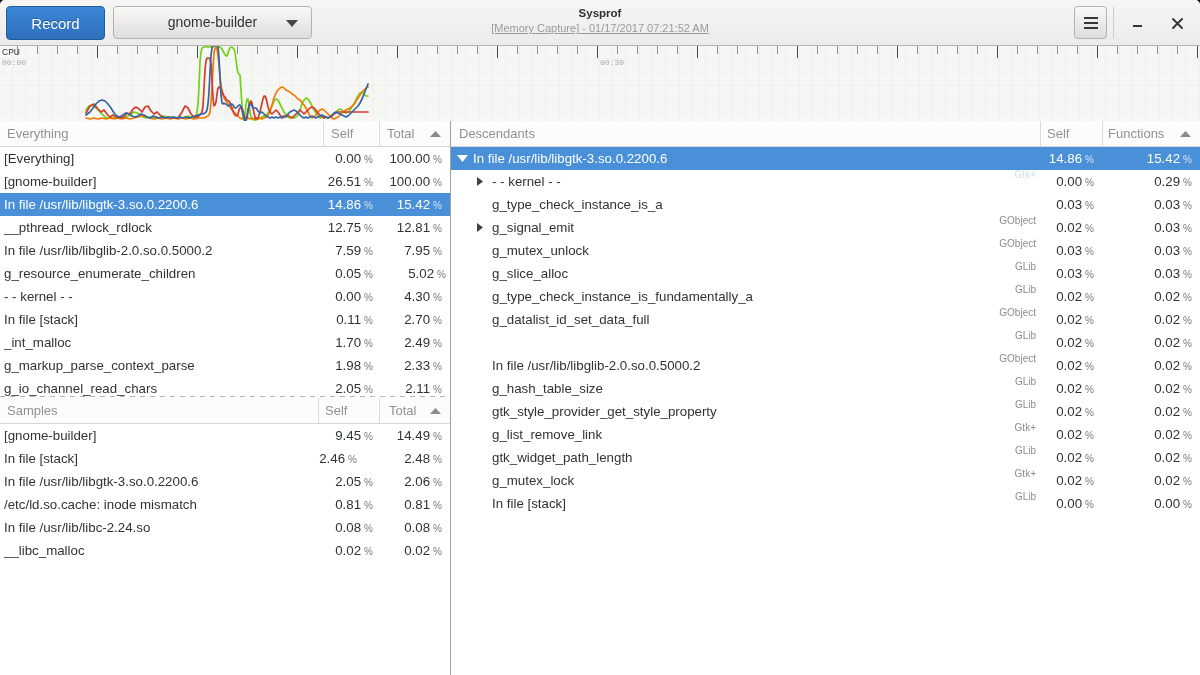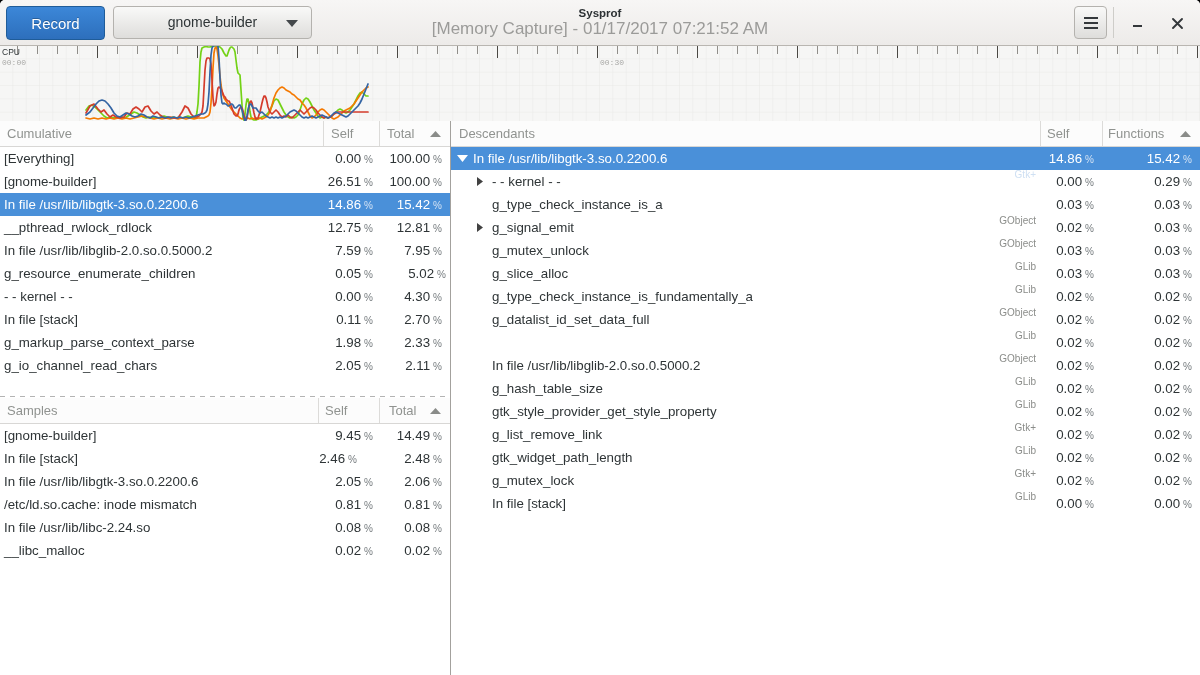--- a/index.html
+++ b/index.html
@@ -12,21 +12,21 @@
   background:linear-gradient(#f7f6f5, #edebe9); border-bottom:1px solid #b9b6b1; }
 #rec { position:absolute; left:6px; top:6px; width:99px; height:34px;
   background:linear-gradient(#3c87d8, #2d6fbc); border:1px solid #1f5c99; border-radius:4px;
   color:#fff; font-size:15px; text-align:center; line-height:33px; text-shadow:0 -1px 0 rgba(0,0,0,.25); }
 #combo { position:absolute; left:113px; top:6px; width:199px; height:33px;
   background:linear-gradient(#f9f9f8, #dedddb); border:1px solid #b4b2ae; border-radius:4px;
   color:#2e3436; font-size:14px; text-align:center; line-height:31px; }
 #combo svg { position:absolute; right:13px; top:13px; }
 #titles { position:absolute; left:0; width:1200px; top:6px; text-align:center; pointer-events:none; }
 #t1 { font-size:11.5px; font-weight:bold; color:#2c3134; line-height:14px; }
-#t2 { font-size:17px; color:#9b9b99; line-height:13px; margin-top:2px; }
+#t2 { font-size:11px; color:#9b9b99; line-height:13px; margin-top:2px;text-decoration:underline; }
 #samples { position:absolute; right:147px; top:0; height:45px; line-height:45px; font-size:13.5px; color:#92989b; }
 #menubtn { position:absolute; left:1074px; top:6px; width:33px; height:33px;
   background:linear-gradient(#f9f9f8, #dedddb); border:1px solid #b4b2ae; border-radius:4px; }
 #menubtn .b { position:absolute; left:9px; width:14px; height:2.3px; background:#34383b; }
 #hsep { position:absolute; left:1113px; top:7px; width:1px; height:31px; background:#cecdc9; }
 #minbtn { position:absolute; left:1133px; top:25px; width:9px; height:2.2px; background:#33373a; }
 #closebtn { position:absolute; left:1171px; top:17px; }
 
 
 #chart { position:absolute; left:0; top:46px; }
@@ -147,21 +147,21 @@
 <polyline points="86,72.0 90,73.0 94,72.0 98,73.0 102,72.0 106,73.0 110,72.0 114,73.0 118,72.0 122,73.0 126,72.0 130,73.0 134,72.0 138,71.0 142,70.0 146,71.0 150,72.0 154,73.0 158,72.0 162,73.0 166,72.0 170,73.0 174,72.0 178,73.0 182,72.0 186,73.0 190,72.0 194,73.0 198,72.0 202,72.0 204,72.0 206,71.0 208,70.0 209,69.0 210,66.0 211,57.0 212,42.0 213,22.0 214,7.0 215,2.0 216,1.0 217,3.0 218,10.0 219,19.0 220,30.0 221,39.0 222,45.0 223,49.0 224,52.0 226,55.0 228,58.0 230,61.0 232,64.0 234,66.0 236,68.0 238,70.0 240,72.0 242,73.0 244,72.0 246,73.0 248,72.0 250,73.0 252,72.0 254,73.0 256,72.0 258,73.0 260,72.0 262,73.0 264,72.0 266,71.0 268,69.0 270,66.0 272,59.0 274,52.0 276,47.0 278,44.0 280,42.0 282,41.0 284,42.0 286,44.0 288,45.0 290,46.0 292,48.0 294,49.0 296,51.0 298,53.0 300,54.0 302,57.0 304,59.0 306,62.0 308,66.0 310,70.0 312,72.0 314,71.0 316,69.0 318,66.0 320,64.0 322,63.0 324,64.0 326,66.0 328,68.0 330,70.0 332,72.0 334,73.0 336,72.0 338,71.0 340,69.0 342,67.0 344,65.0 346,64.0 348,63.0 350,62.0 352,60.0 354,58.0 356,55.0 358,52.0 360,49.0 362,46.0 364,44.0 366,42.0 368,41.0" fill="none" stroke="#f57900" stroke-width="1.7" stroke-linejoin="round" stroke-linecap="round"></polyline>
 <polyline points="86,67.0 90,60.0 94,58.0 98,63.0 101,66.0 104,64.0 107,68.0 110,71.0 113,69.0 116,71.0 120,72.0 124,71.0 127,67.0 130,68.0 133,63.0 136,61.0 139,63.0 142,66.0 145,61.0 148,60.0 151,65.0 154,68.0 157,66.0 160,69.0 163,71.0 166,72.0 170,71.0 174,72.0 178,72.0 182,66.0 185,60.0 188,62.0 191,68.0 194,71.0 197,71.0 199,70.0 201,68.0 202,66.0 203,60.0 204,42.0 205,24.0 206,15.0 207,12.0 208,12.0 209,12.0 210,13.0 211,18.0 212,34.0 213,52.0 214,60.0 215,59.0 216,56.0 217,48.0 218,42.0 219,41.0 220,42.0 221,43.0 222,45.0 223,48.0 224,50.0 225,51.0 226,53.0 227,54.0 228,55.0 229,55.0 230,57.0 232,62.0 233,65.0 234,68.0 235,69.0 236,70.0 237,70.0 238,68.0 239,64.0 240,62.0 241,61.0 242,62.0 243,65.0 244,69.0 245,72.0 246,74.0 247,72.0 248,66.0 249,60.0 250,56.0 251,55.0 252,57.0 253,62.0 254,67.0 255,71.0 256,73.0 258,72.0 260,66.0 262,57.0 263,53.0 264,50.0 265,50.0 266,52.0 267,56.0 268,61.0 270,66.0 272,68.0 274,66.0 276,64.0 278,66.0 280,69.0 282,71.0 284,70.0 286,71.0 288,69.0 290,71.0 292,72.0 294,70.0 296,68.0 298,66.0 300,64.0 302,66.0 304,68.0 306,66.0 308,64.0 310,62.0 312,61.0 314,62.0 316,64.0 318,67.0 320,69.0 322,71.0 324,72.0 326,71.0 328,72.0 330,71.0 332,70.0 334,68.0 336,67.0 338,66.0 340,66.0 342,66.0 344,66.0 348,66.0 352,66.0 356,66.0 360,66.0 364,66.0 368,66.0" fill="none" stroke="#d43c2c" stroke-width="1.7" stroke-linejoin="round" stroke-linecap="round"></polyline>
 <polyline points="86,69.0 90,66.0 93,62.0 96,58.0 99,55.0 102,54.0 105,55.0 108,58.0 111,62.0 114,67.0 117,70.0 120,71.0 123,69.0 126,67.0 129,68.0 132,70.0 135,71.0 138,70.0 141,68.0 144,69.0 147,71.0 150,72.0 153,70.0 156,71.0 159,72.0 162,71.0 165,72.0 168,71.0 171,72.0 174,71.0 177,72.0 180,71.0 183,72.0 186,71.0 189,72.0 192,71.0 195,70.0 198,69.0 201,68.0 203,68.0 205,67.0 206,66.0 207,64.0 208,58.0 209,46.0 210,26.0 211,9.0 212,2.0 213,0.0 215,-0.5 217,-0.5 218,0.0 219,12.0 220,32.0 221,49.0 222,57.0 223,58.0 224,57.0 225,58.0 226,58.0 227,59.0 228,60.0 229,60.0 230,59.0 231,58.0 232,58.0 233,59.0 234,61.0 235,62.0 236,62.0 237,61.0 238,60.0 239,59.0 240,59.0 241,61.0 242,64.0 243,68.0 244,72.0 245,75.0 246,74.0 247,70.0 248,64.0 249,60.0 250,58.0 251,58.0 252,60.0 253,62.0 254,62.0 256,62.0 258,65.0 260,67.0 262,66.0 264,68.0 266,70.0 268,71.0 270,72.0 272,71.0 274,72.0 276,71.0 278,72.0 280,71.0 282,72.0 284,71.0 286,70.0 288,68.0 290,66.0 292,65.0 294,64.0 296,65.0 298,67.0 300,69.0 302,71.0 304,72.0 306,71.0 308,72.0 310,71.0 312,70.0 314,71.0 316,72.0 318,71.0 320,70.0 322,69.0 324,70.0 326,71.0 328,72.0 330,71.0 332,69.0 334,67.0 336,66.0 338,67.0 340,68.0 342,69.0 344,70.0 346,71.0 348,70.0 350,68.0 352,66.0 354,64.0 356,62.0 358,60.0 360,57.0 362,53.0 364,48.0 366,43.0 368,38.0" fill="none" stroke="#3465a4" stroke-width="1.7" stroke-linejoin="round" stroke-linecap="round"></polyline>
 <text x="2" y="9" font-size="8.5" fill="#2e3436" font-family="Liberation Sans, sans-serif">CPU</text>
 <text x="2" y="18.5" font-size="8" fill="#a9a9a7" font-family="Liberation Mono, monospace">00:00</text>
 <text x="600" y="18.5" font-size="8" fill="#a9a9a7" font-family="Liberation Mono, monospace">00:30</text>
 </svg>
 
   <div class="panel" style="left:0; top:121px; width:450px; height:554px;">
     <div class="thead" style="top:0;">
-      <span style="left:7px">Cumulative</span>
+      <span style="left:7px">Everything</span>
       <span style="left:331px">Self</span>
       <span style="left:387px">Total</span>
       <svg style="left:430px" width="11" height="6" viewBox="0 0 11 6">
           <path d="M5.5 0 L11 6 H0 Z" fill="#8a8c89"></path>
         </svg>
       <span class="cs" style="left:323px"></span>
       <span class="cs" style="left:379px"></span>
     </div>
     <div class="rows" style="top:26px; height:249px;">
 <div class="row">
@@ -196,20 +196,25 @@
         </div>
 <div class="row">
           <span class="nm">- - kernel - -</span>
           <span class="pv" style="right:77px">0.00<i>%</i></span>
           <span class="pv" style="right:8px">4.30<i>%</i></span>
         </div>
 <div class="row">
           <span class="nm">In file [stack]</span>
           <span class="pv" style="right:77px">0.11<i>%</i></span>
           <span class="pv" style="right:8px">2.70<i>%</i></span>
+        </div>
+<div class="row">
+          <span class="nm">_int_malloc</span>
+          <span class="pv" style="right:77px">1.70<i>%</i></span>
+          <span class="pv" style="right:8px">2.49<i>%</i></span>
         </div>
 <div class="row">
           <span class="nm">g_markup_parse_context_parse</span>
           <span class="pv" style="right:77px">1.98<i>%</i></span>
           <span class="pv" style="right:8px">2.33<i>%</i></span>
         </div>
 <div class="row">
           <span class="nm">g_io_channel_read_chars</span>
           <span class="pv" style="right:77px">2.05<i>%</i></span>
           <span class="pv" style="right:8px">2.11<i>%</i></span>

